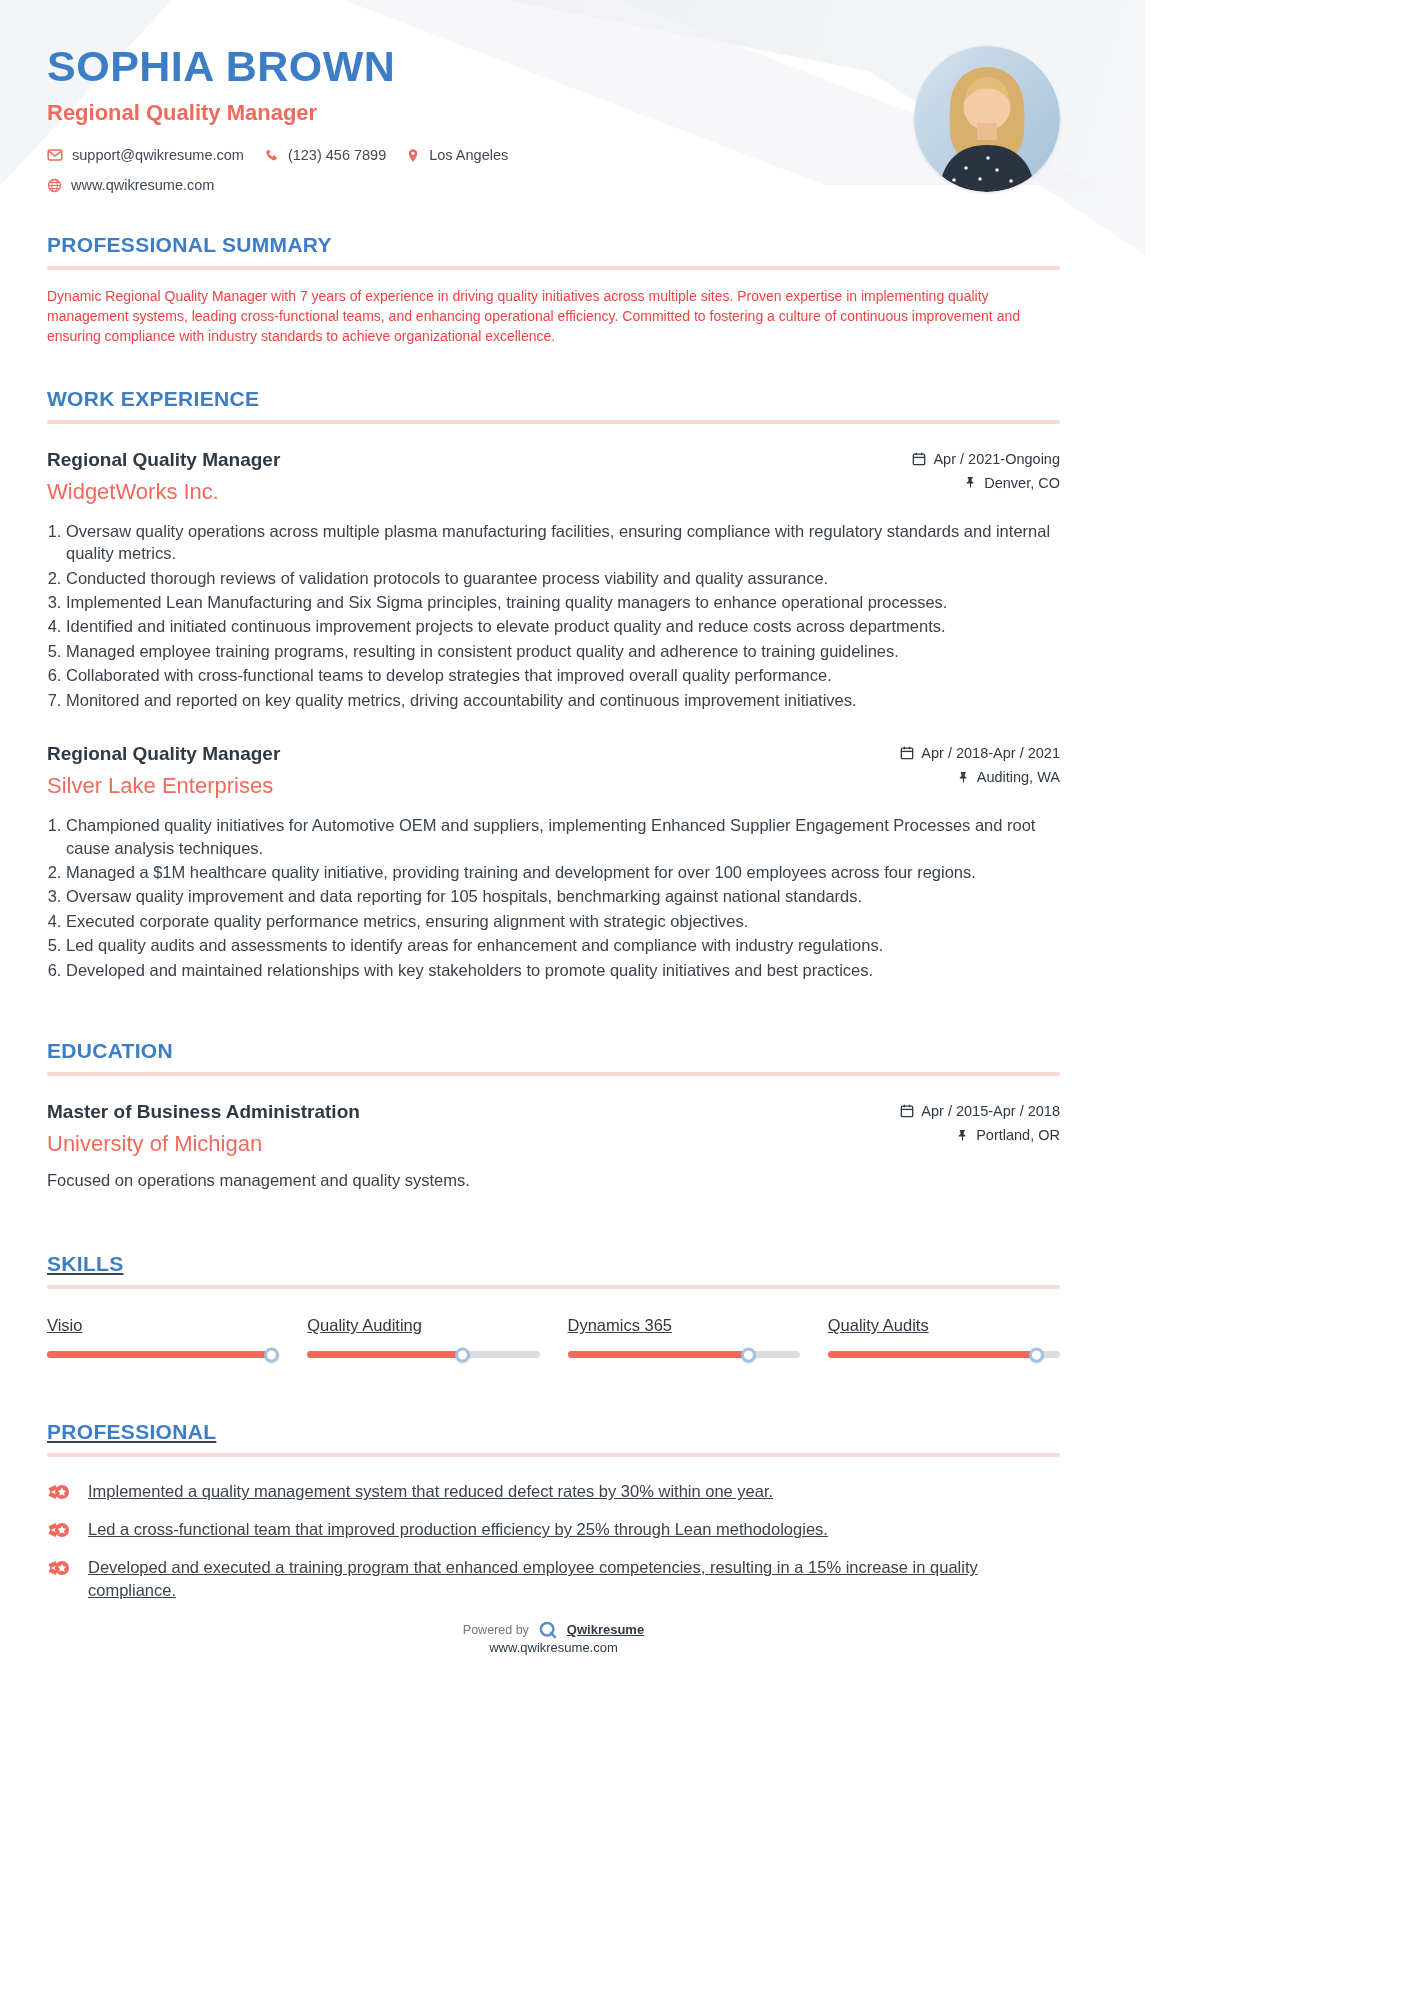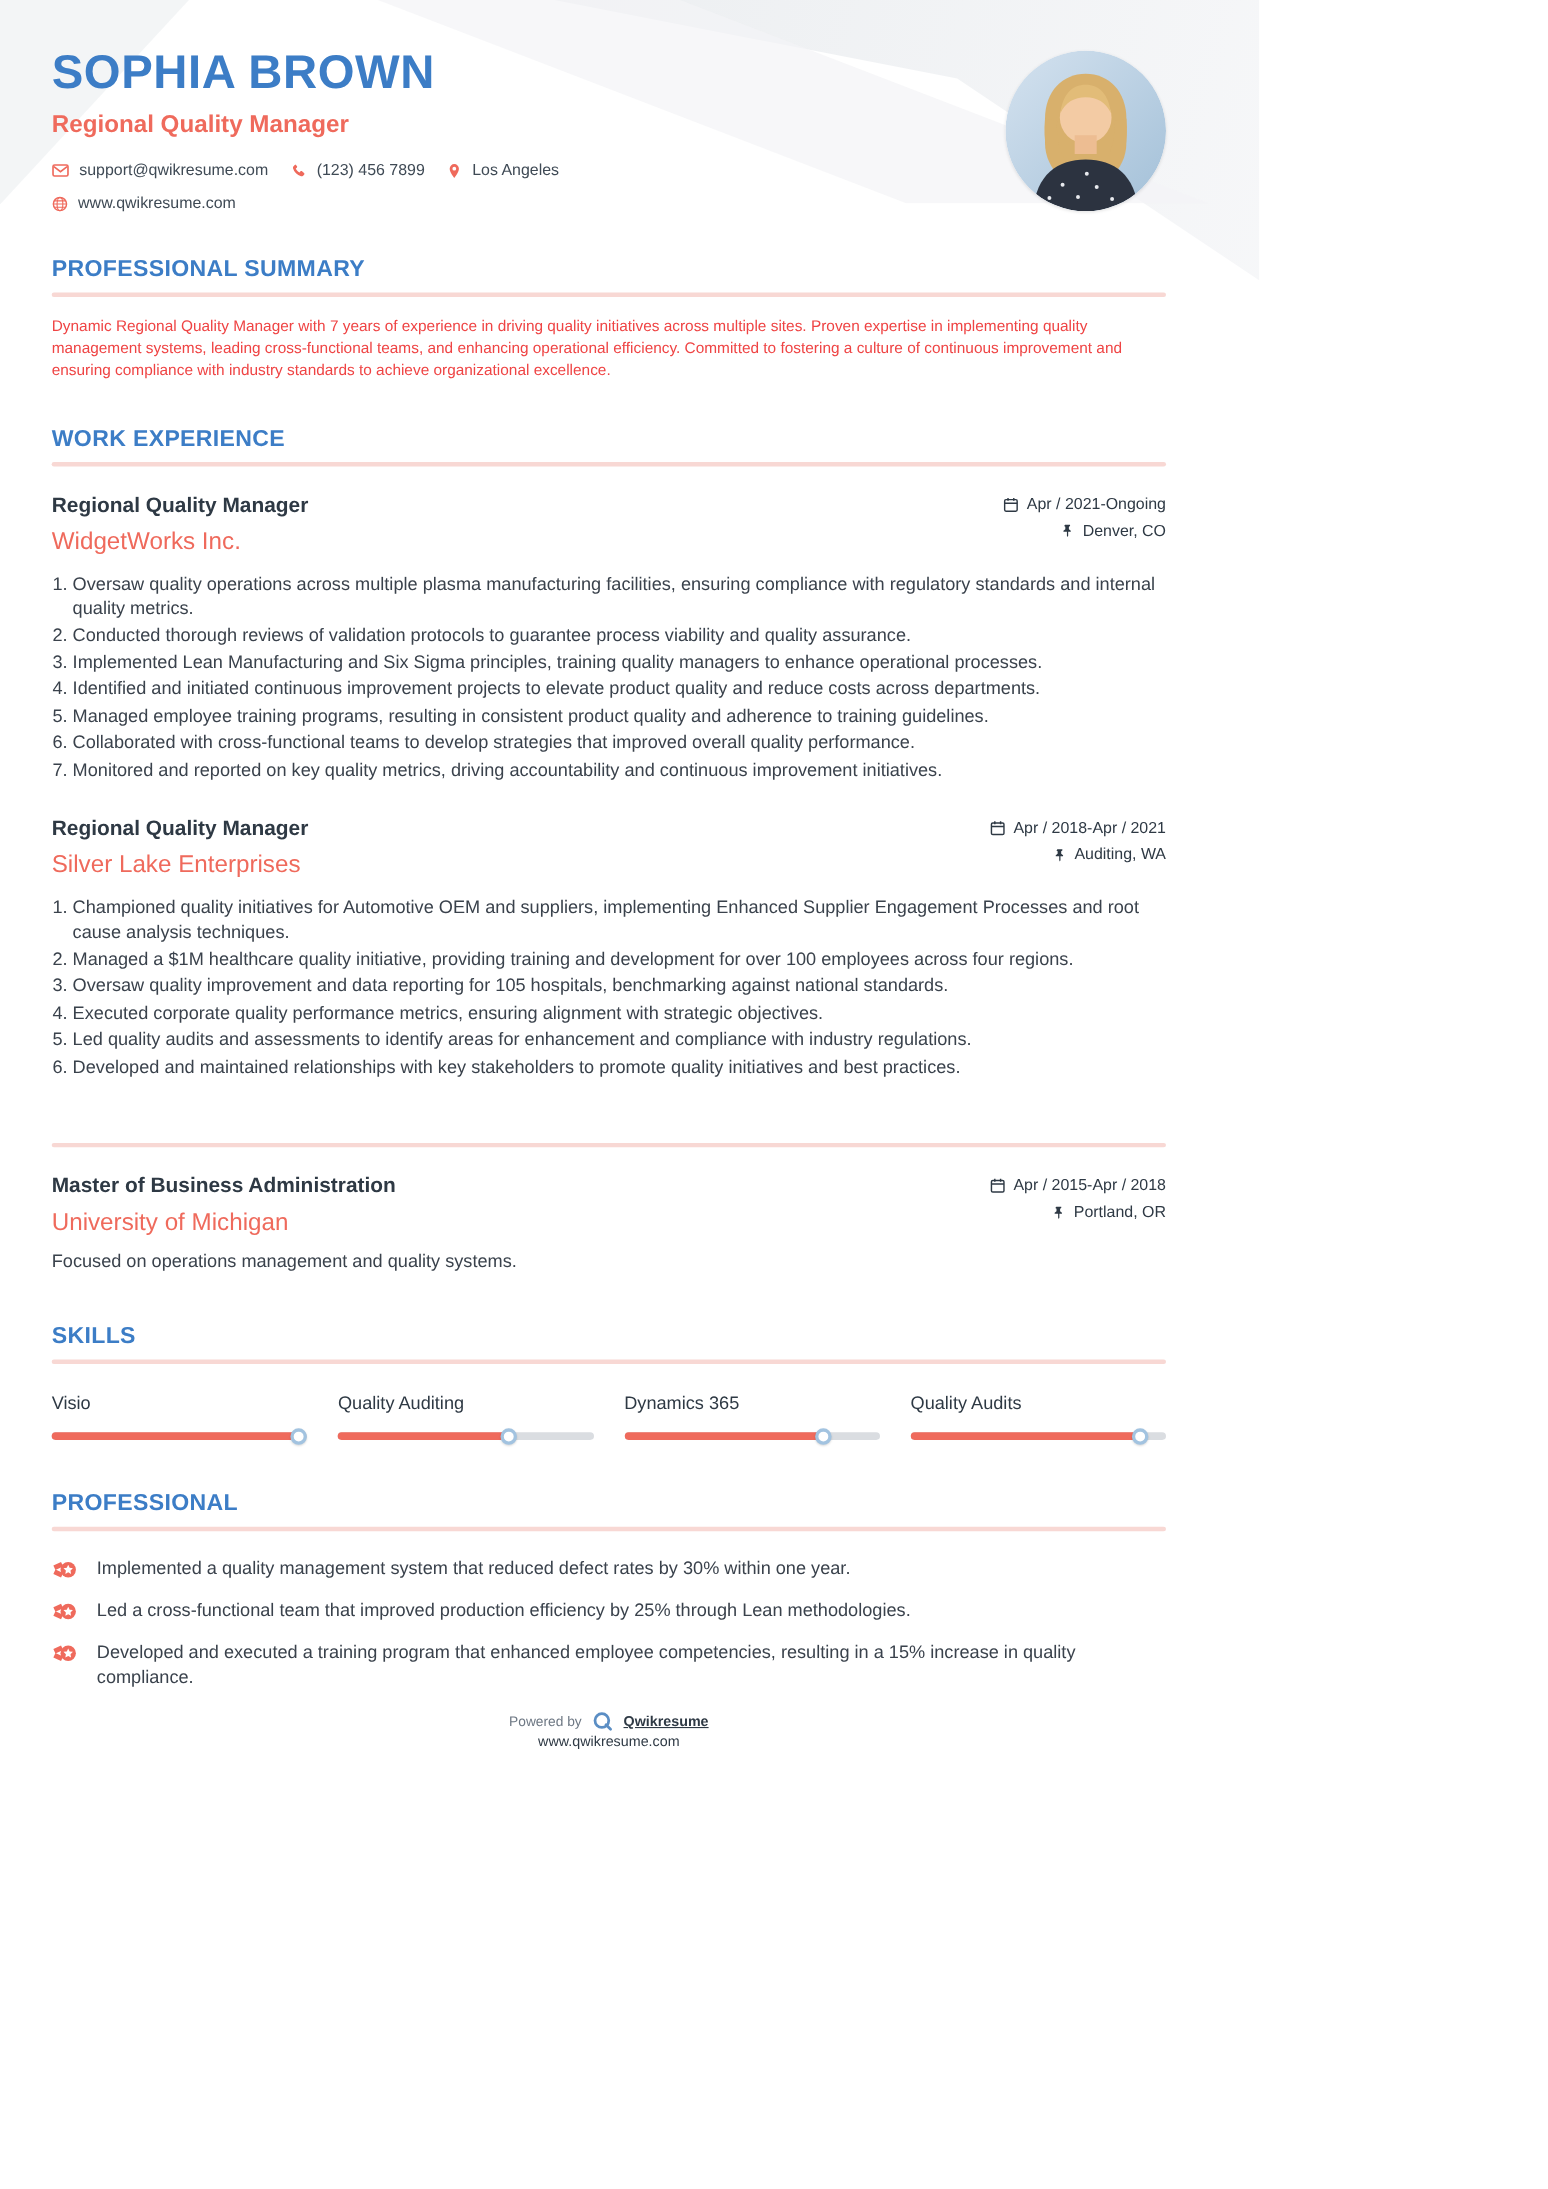--- a/index.html
+++ b/index.html
@@ -24,21 +24,21 @@
   .cand-title { font-size:22px; font-weight:700; color:#ef6a5c; margin-top:9px; }
   .contact-row { display:flex; align-items:center; gap:20px; margin-top:21px; }
   .contact-row.second { margin-top:14px; }
   .contact-item { display:flex; align-items:center; gap:9px; font-size:14.5px; color:#3f4a55; }
   .contact-item svg { display:block; }
   .avatar { width:146px; height:146px; border-radius:50%; overflow:hidden; flex:none; margin-top:4px; box-shadow:0 1px 3px rgba(0,0,0,.12); }
 
   
   .section { margin-top:40px; }
   .section-education { margin-top:58px; }
-  .section-skills, .section-achievements { margin-top:46px; }
+  .section-skills, .section-achievements { margin-top:62px;text-decoration:underline; }
   .section h2 { font-size:21px; font-weight:700; color:#3c7dc6; margin:0; letter-spacing:.3px; }
   .rule { height:4px; background:#f8d8d4; margin-top:9px; border-radius:2px; }
   .summary-text { margin:17px 0 0; font-size:14px; line-height:1.42; color:#ef4444; }
 
   
   .job { margin-top:25px; }
   .job + .job { margin-top:32px; }
   .entry-head { display:flex; justify-content:space-between; align-items:flex-start; }
   .entry-title { margin:0; font-size:19px; font-weight:700; color:#2e3944; }
   .entry-sub { margin-top:8px; font-size:22px; color:#ef6a5c; }
@@ -222,20 +222,21 @@
           <li>Managed a $1M healthcare quality initiative, providing training and development for over 100 employees across four regions.</li>
           <li>Oversaw quality improvement and data reporting for 105 hospitals, benchmarking against national standards.</li>
           <li>Executed corporate quality performance metrics, ensuring alignment with strategic objectives.</li>
           <li>Led quality audits and assessments to identify areas for enhancement and compliance with industry regulations.</li>
           <li>Developed and maintained relationships with key stakeholders to promote quality initiatives and best practices.</li>
         </ol>
       </article>
     </section>
 
     <section class="section section-education">
+      <h2>EDUCATION</h2>
       <div class="rule"></div>
 
       <article class="job">
         <div class="entry-head">
           <div>
             <h3 class="entry-title">Master of Business Administration</h3>
             <div class="entry-sub">University of Michigan</div>
           </div>
           <div class="entry-meta">
             <div class="meta-row">

